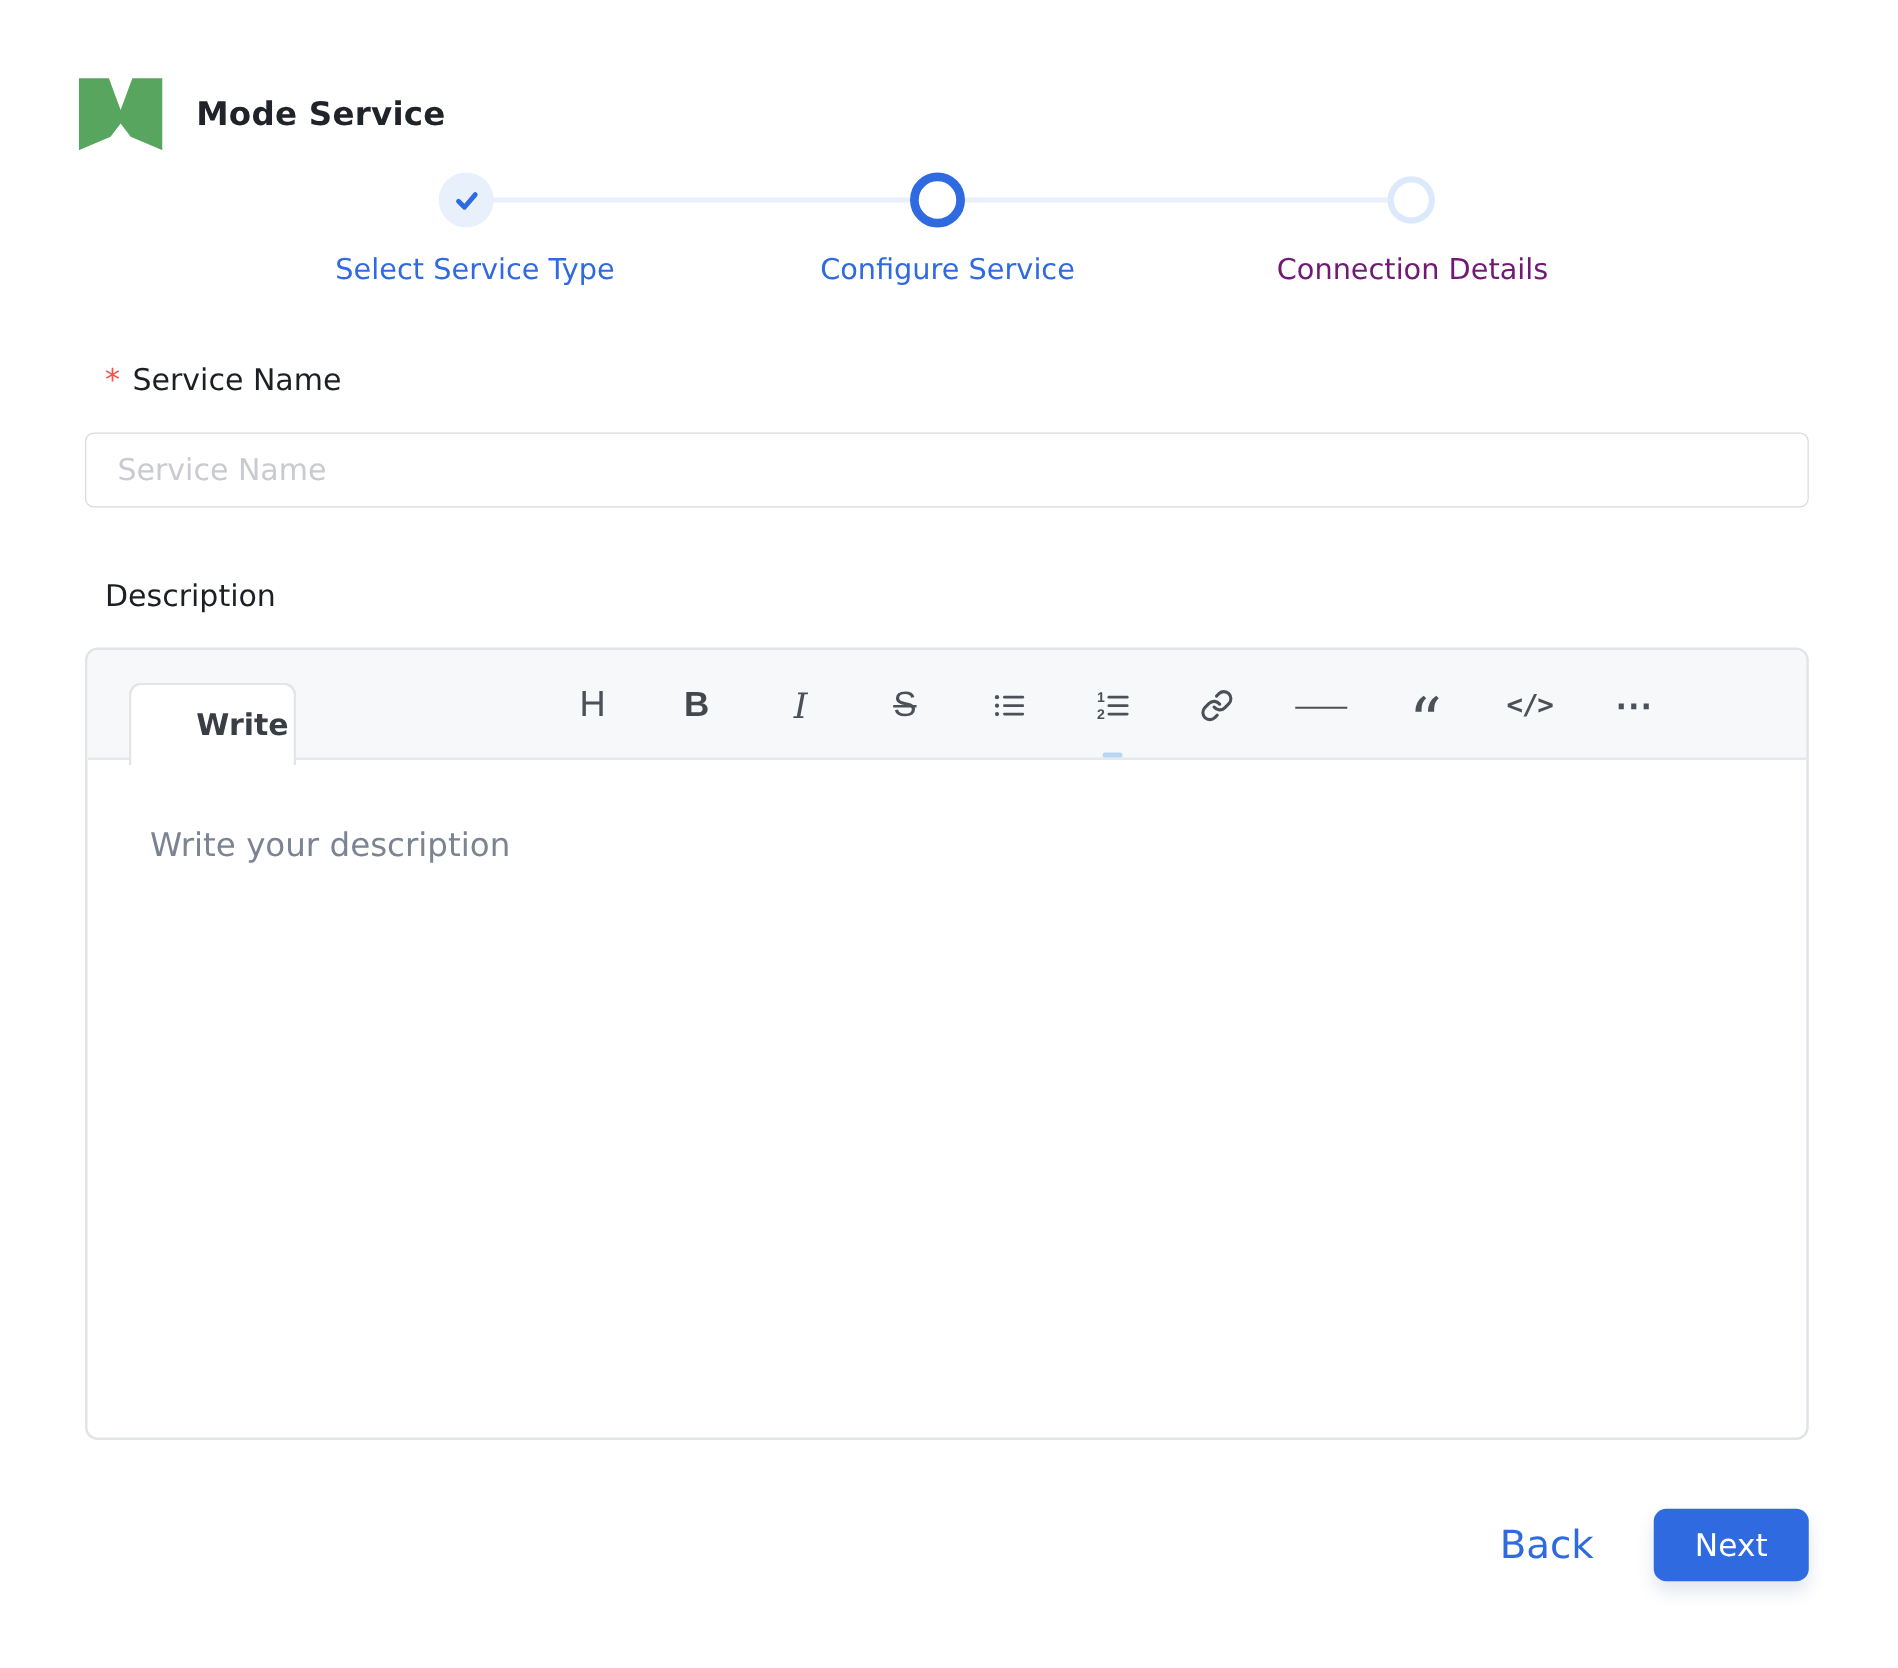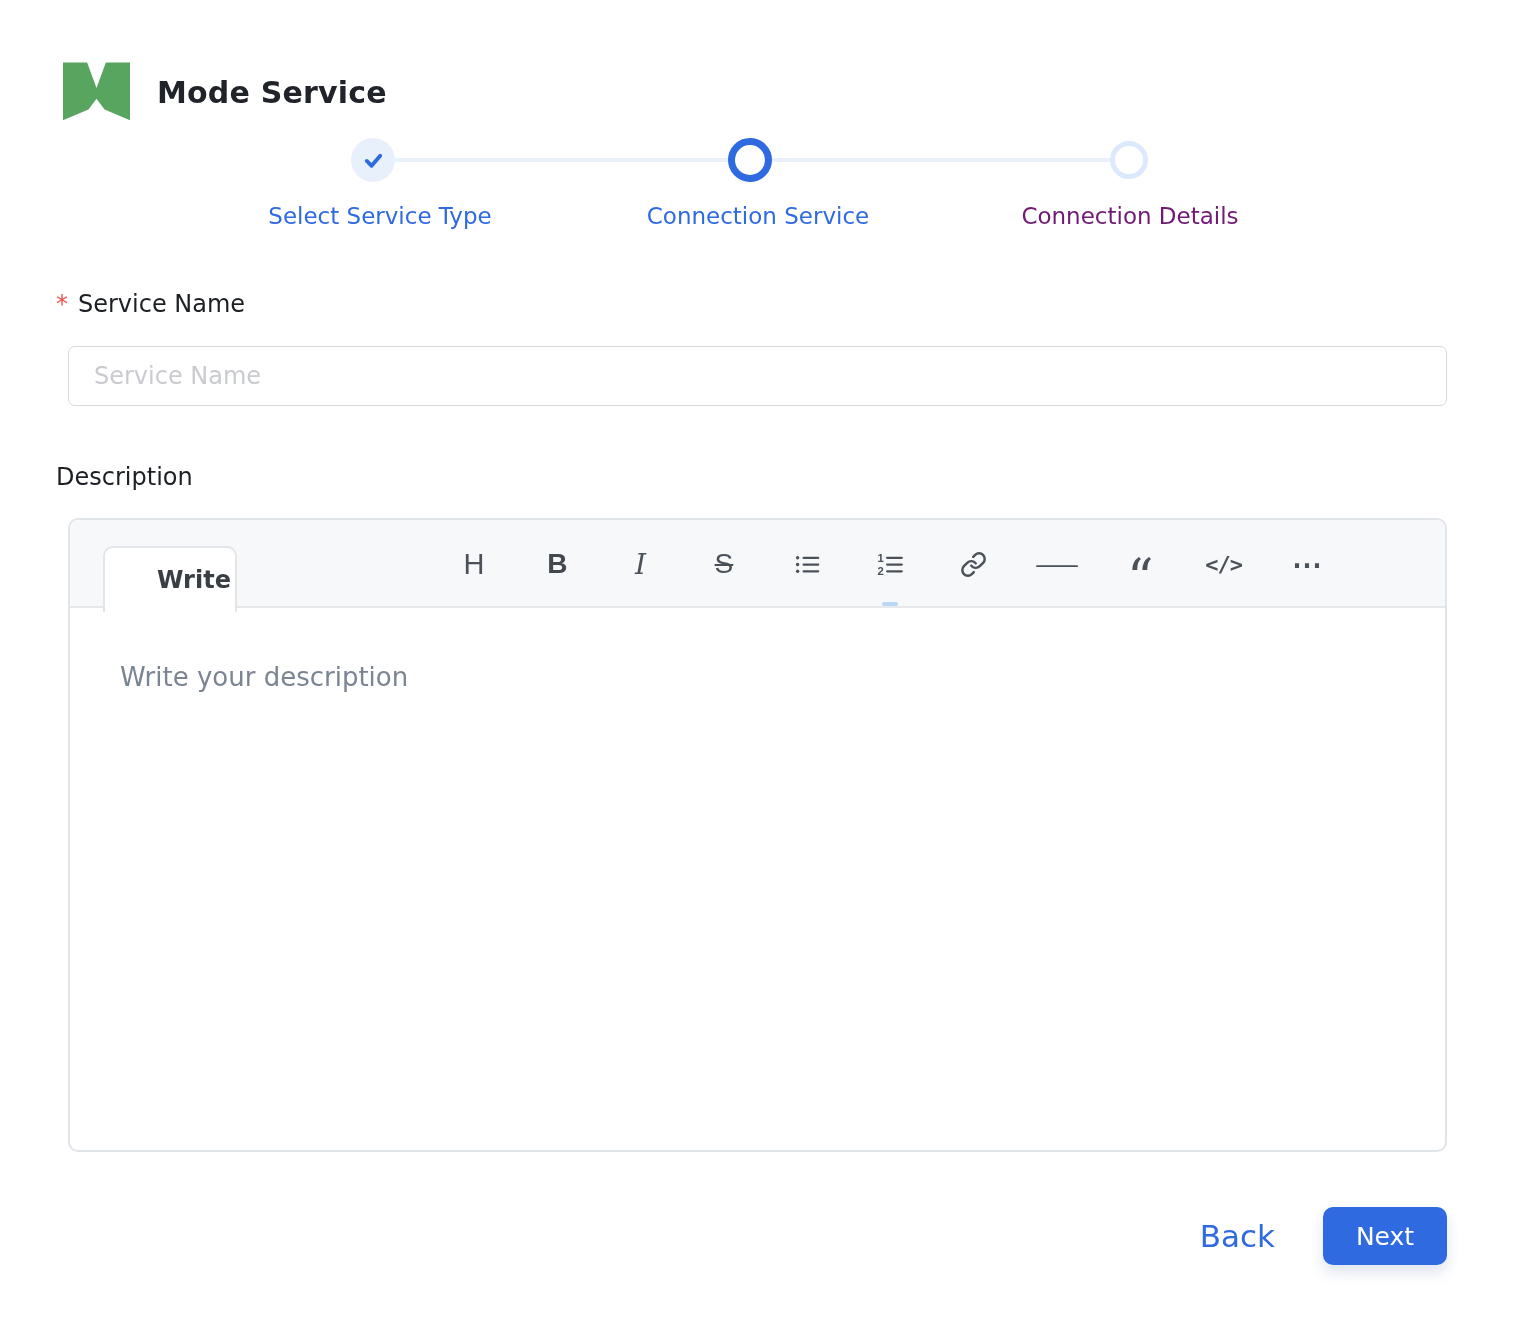--- a/index.html
+++ b/index.html
@@ -10,37 +10,37 @@
     --red:#F0524E;
   }
   *{box-sizing:border-box;margin:0;padding:0;}
   html,body{background:#ffffff;}
   body{width:1518px;height:1334px;font-family:"DejaVu Sans","Liberation Sans",sans-serif;color:#1d2025;overflow:hidden;}
   .page{position:relative;width:1518px;height:1334px;background:#fff;}
 
   
   .header{position:absolute;left:63px;top:60px;display:flex;align-items:center;gap:27px;}
   .logo{width:67px;height:64px;display:block;}
-  .title{font-size:30px;font-weight:600;color:#202329;letter-spacing:.2px;}
+  .title{font-size:26px;font-weight:600;color:#202329;letter-spacing:.2px;}
 
   
   .circle{position:absolute;border-radius:50%;}
   .c1{left:351px;top:138px;width:44px;height:44px;background:var(--light-blue);display:flex;align-items:center;justify-content:center;}
   .c2{left:728px;top:138px;width:44px;height:44px;background:#fff;border:7px solid var(--accent);}
   .c3{left:1110px;top:141px;width:38px;height:38px;background:#fff;border:5px solid var(--ring-blue);}
   .conn{position:absolute;height:4px;background:var(--light-blue);border-radius:2px;}
   .conn1{left:393px;top:158px;width:337px;}
   .conn2{left:770px;top:158px;width:342px;}
   .step-label{position:absolute;top:203px;transform:translateX(-50%);font-size:23px;white-space:nowrap;}
   .sl1{left:380px;color:var(--accent);}
   .sl2{left:758px;color:var(--accent);}
   .sl3{left:1130px;color:#701a75;}
 
   
-  .field-label{position:absolute;left:56px;font-size:24px;color:#1c1f24;}
+  .field-label{position:absolute;left:84px;font-size:24px;color:#1c1f24;}
   .lab1{top:290px;}
   .lab2{top:463px;}
   .req{color:var(--red);margin-right:10px;font-size:24px;}
   .name-input{position:absolute;left:68px;top:346px;width:1379px;height:60px;border:1px solid #d8dade;border-radius:7px;padding:0 25px;font-size:24px;color:#2f333a;font-family:inherit;outline:none;background:#fff;}
   .name-input::placeholder{color:#c9cbd0;}
 
   
   .editor{position:absolute;left:68px;top:518px;width:1379px;height:634px;border:2px solid #e1e4e8;border-radius:10px;background:#fff;overflow:hidden;}
   .toolbar{position:relative;height:88px;background:#f7f8fa;border-bottom:2px solid #e6e8ec;}
   .tabs{position:absolute;left:33px;bottom:-6px;display:flex;align-items:flex-end;}
@@ -84,21 +84,21 @@
 
   <div class="circle c1">
     <svg width="23" height="23" viewBox="0 0 24 24" aria-hidden="true">
       <path d="M5 12.5l5 5 9-10.5" fill="none" stroke="#2F6AE0" stroke-width="4" stroke-linecap="round" stroke-linejoin="round"></path>
     </svg>
   </div>
   <div class="circle c2"></div>
   <div class="circle c3"></div>
 
   <div class="step-label sl1">Select Service Type</div>
-  <div class="step-label sl2">Connection Service</div>
+  <div class="step-label sl2">Configure Service</div>
   <div class="step-label sl3">Connection Details</div>
 
   <div class="field-label lab1">
     <span class="req">*</span><span>Service Name</span>
   </div>
   <input class="name-input" type="text" placeholder="Service Name" style="">
 
   <div class="field-label lab2">Description</div>
 
   <div class="editor">

